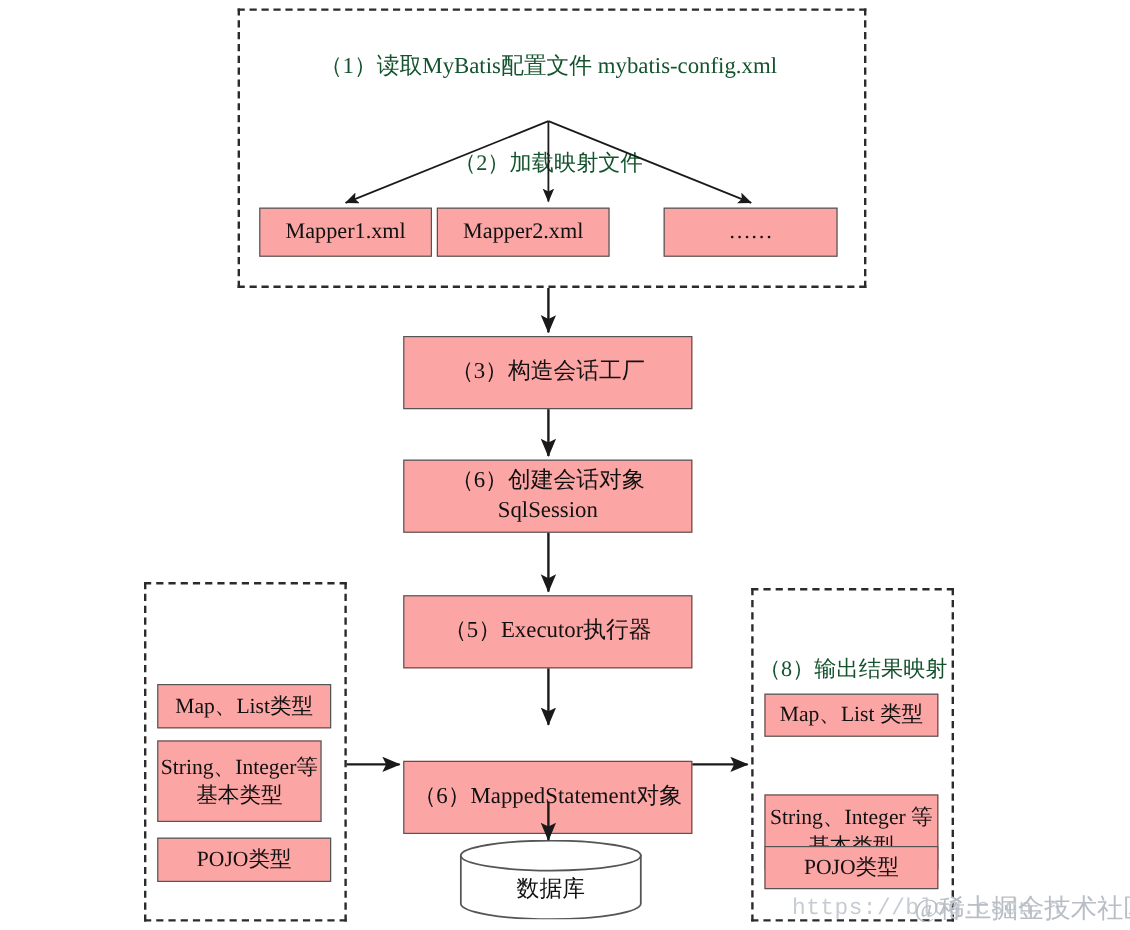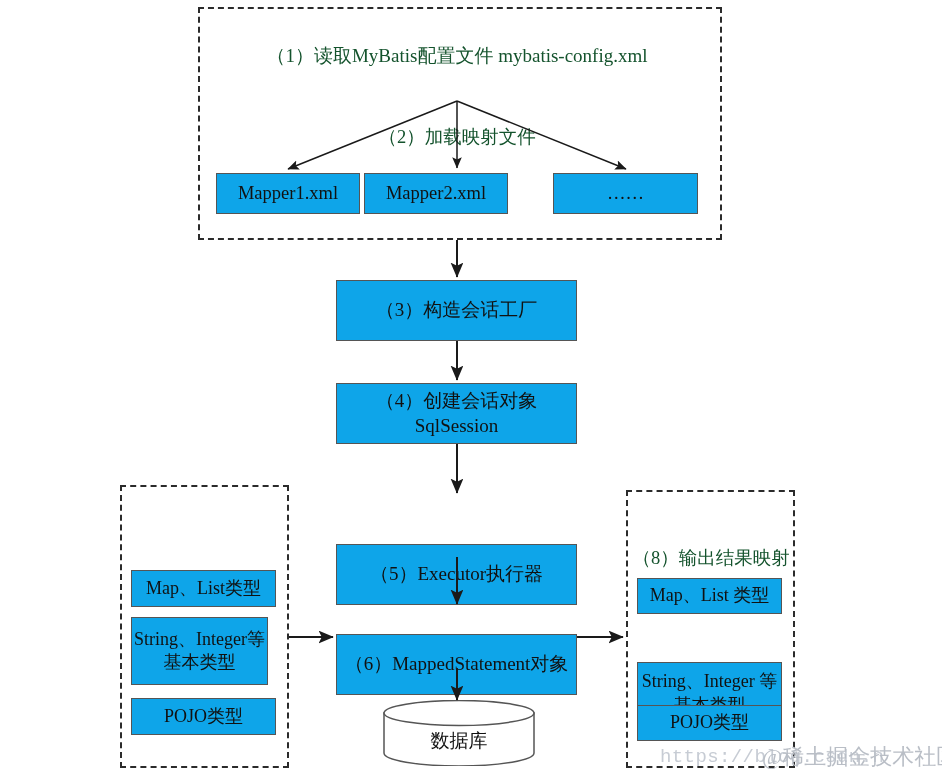--- a/index.html
+++ b/index.html
@@ -22,21 +22,21 @@
   .dashed-region {
     position: absolute;
     border: 2px dashed #2b2b2b;
     box-sizing: border-box;
     background: transparent;
   }
   .solid-box {
     position: absolute;
     border: 1.6px solid #555555;
     box-sizing: border-box;
-    background: #0ea5e9;
+    background: #fca5a5;
     display: flex;
     align-items: center;
     justify-content: center;
     text-align: center;
     line-height: 1.28;
     color: #111111;
   }
   .solid-box .lines {
     display: block;
     width: 100%;
@@ -116,26 +116,26 @@
   </div>
 
   <div class="solid-box fs20" style="left:336px; top:280px; width:241px; height:61px;">
     <span class="lines">
       <span class="l1">（3）构造会话工厂</span>
     </span>
   </div>
 
   <div class="solid-box fs20" style="left:336px; top:383px; width:241px; height:61px;">
     <span class="lines">
-      <span class="l1">（4）创建会话对象</span>
+      <span class="l1">（6）创建会话对象</span>
       <span class="l2">SqlSession</span>
     </span>
   </div>
 
-  <div class="solid-box fs20" style="left:336px; top:496px; width:241px; height:61px;margin-top:48px;">
+  <div class="solid-box fs20" style="left:336px; top:496px; width:241px; height:61px;">
     <span class="lines">
       <span class="l1">（5）Executor执行器</span>
     </span>
   </div>
 
   <div class="solid-box fs20" style="left:336px; top:634px; width:241px; height:61px;">
     <span class="lines">
       <span class="l1">（6）MappedStatement对象</span>
     </span>
   </div>

